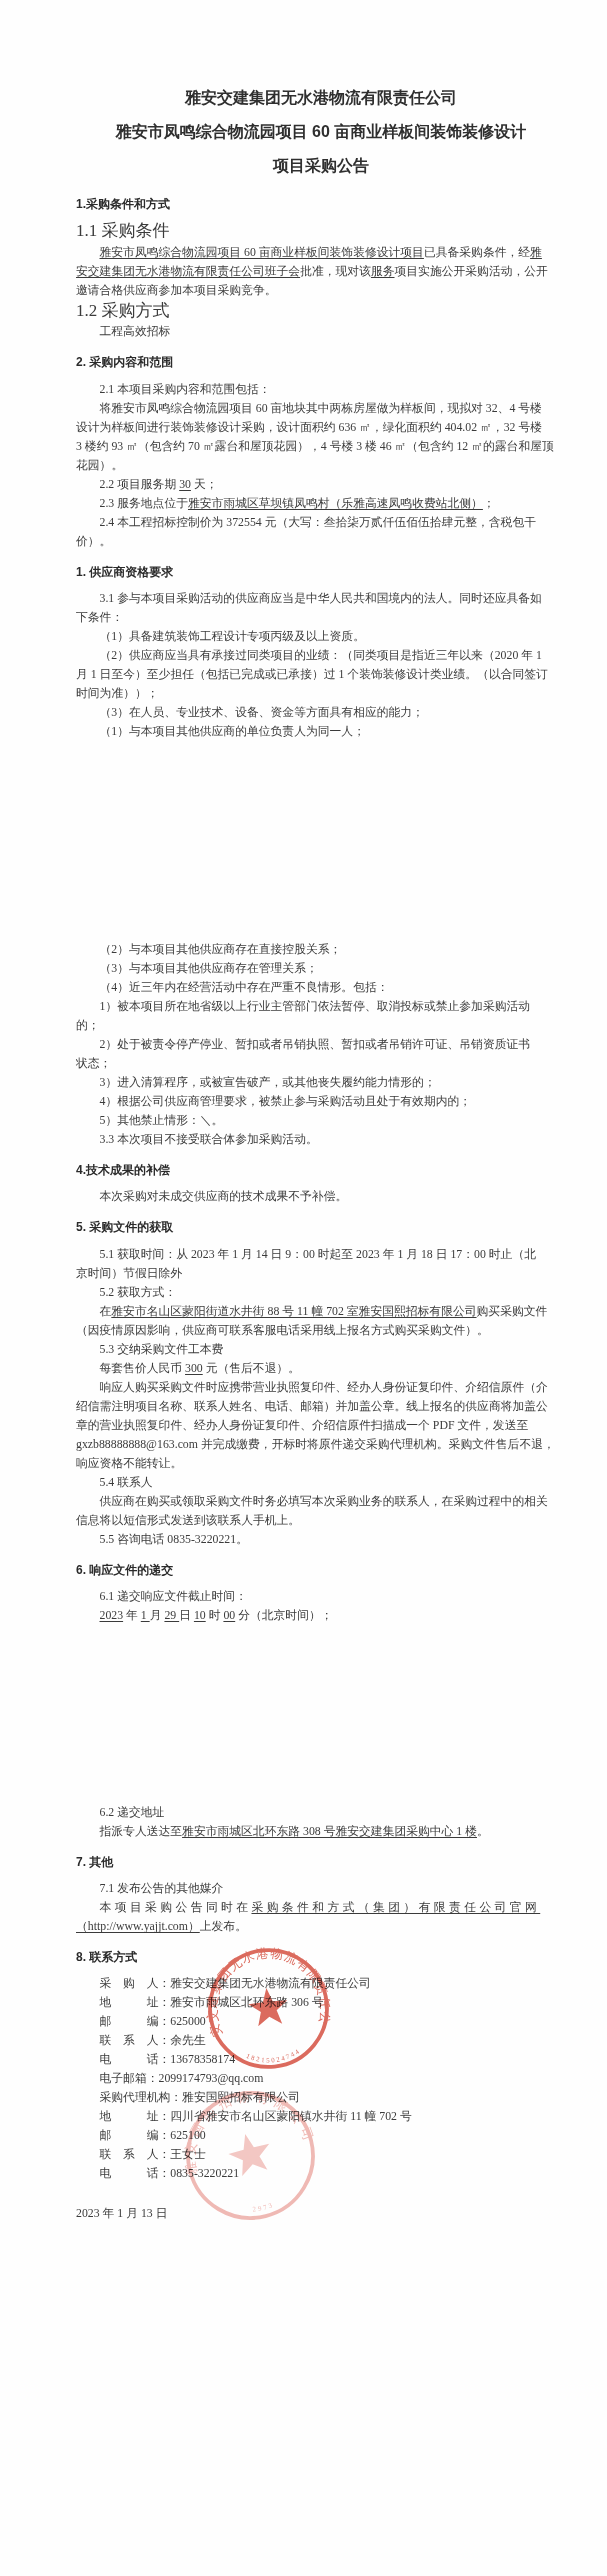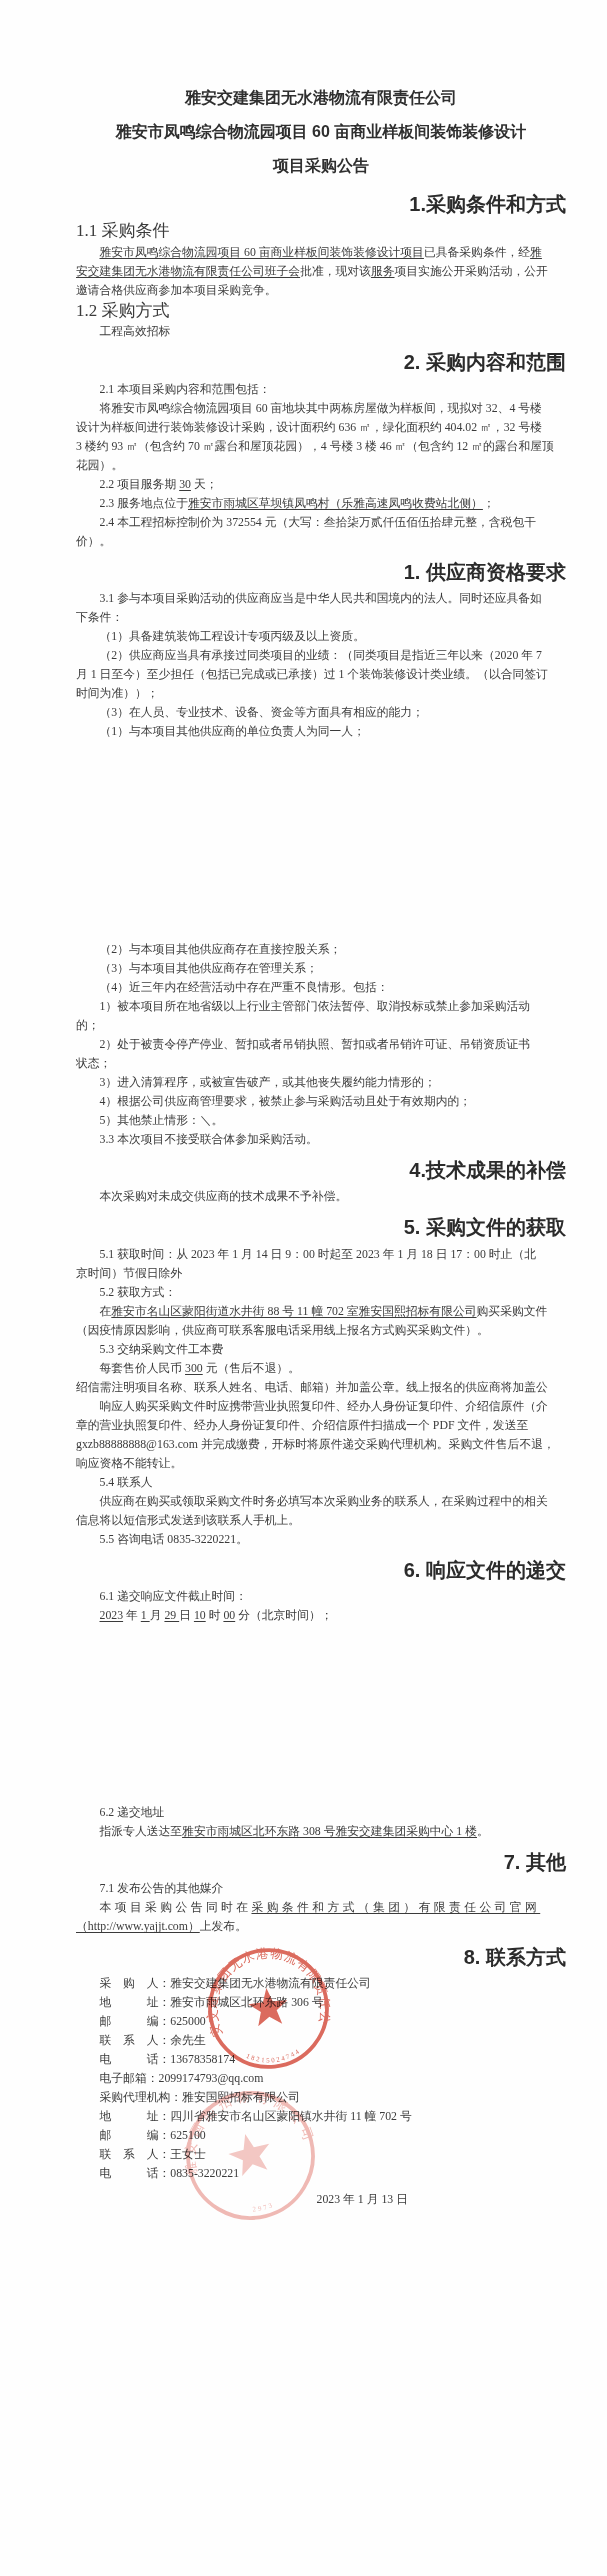--- a/index.html
+++ b/index.html
@@ -10,32 +10,32 @@
     color:#3b3b3b;
   }
   #doc{padding:81px 42px 0 76px;}
   .title1{
     font-family:"Liberation Sans","DejaVu Sans",sans-serif;
     font-weight:bold;font-size:16px;line-height:34px;
     text-align:center;color:#2f2f2f;
   }
   .h1{
     font-family:"Liberation Sans","DejaVu Sans",sans-serif;
-    font-weight:bold;font-size:20px;line-height:23px;
-    margin:10px 0 5.3px;color:#2b2b2b;text-align:right;
+    font-weight:bold;font-size:12px;line-height:23px;
+    margin:10px 0 5.3px;color:#2b2b2b;
   }
   .sub{font-size:17px;line-height:19px;margin:1.5px 0 2.3px;}
   .p{font-size:11.8px;line-height:19px;}
   .ind{text-indent:23.5px;}
   .u{text-decoration:underline;text-underline-offset:2.3px;}
   .b{font-weight:normal;}
   .spread{letter-spacing:3.4px;}
   .date{
-    font-size:11.8px;line-height:19px;text-align:right;
-    padding-right:158px;margin-top:7px;
+    font-size:11.8px;line-height:19px;
+    padding-right:158px;margin-top:21px;
   }
   .gap-a{height:199px;}
   .gap-b{height:178px;}
   .seal{position:absolute;mix-blend-mode:multiply;pointer-events:none;}
   .seal svg{display:block;}
   .seal1{left:204px;top:1944px;color:#d44a3a;opacity:.82;transform:rotate(-6deg);}
   .seal2{left:182px;top:2087px;color:#e2766c;opacity:.5;transform:rotate(-14deg);}
 </style>
 </head>
 <body>
@@ -59,21 +59,21 @@
       <div class="p"><span>设计为样板间进行装饰装修设计采购，设计面积约 636 ㎡，绿化面积约 404.02 ㎡，32 号楼</span></div>
       <div class="p"><span>3 楼约 93 ㎡（包含约 70 ㎡露台和屋顶花园），4 号楼 3 楼 46 ㎡（包含约 12 ㎡的露台和屋顶</span></div>
       <div class="p"><span>花园）。</span></div>
       <div class="p ind"><span>2.2 项目服务期 </span><span class="u">30</span><span> 天；</span></div>
       <div class="p ind"><span>2.3 服务地点位于</span><span class="u">雅安市雨城区草坝镇凤鸣村（乐雅高速凤鸣收费站北侧）</span><span>；</span></div>
       <div class="p ind"><span>2.4 本工程招标控制价为 372554 元（大写：叁拾柒万贰仟伍佰伍拾肆元整，含税包干价）。</span></div>
       <div class="h1"><span>1.  供应商资格要求</span></div>
       <div class="p ind"><span>3.1 参与本项目采购活动的供应商应当是中华人民共和国境内的法人。同时还应具备如</span></div>
       <div class="p"><span>下条件：</span></div>
       <div class="p ind"><span>（1）具备建筑装饰工程设计专项丙级及以上资质。</span></div>
-      <div class="p ind"><span>（2）供应商应当具有承接过同类项目的业绩：（同类项目是指近三年以来（2020 年 7</span></div>
+      <div class="p ind"><span>（2）供应商应当具有承接过同类项目的业绩：（同类项目是指近三年以来（2020 年 1</span></div>
       <div class="p"><span>月 1 日至今）至少担任（包括已完成或已承接）过 1 个装饰装修设计类业绩。（以合同签订</span></div>
       <div class="p"><span>时间为准））；</span></div>
       <div class="p ind"><span>（3）在人员、专业技术、设备、资金等方面具有相应的能力；</span></div>
       <div class="p ind"><span>（1）与本项目其他供应商的单位负责人为同一人；</span></div>
       <div class="gap-a"></div>
       <div class="p ind"><span>（2）与本项目其他供应商存在直接控股关系；</span></div>
       <div class="p ind"><span>（3）与本项目其他供应商存在管理关系；</span></div>
       <div class="p ind"><span>（4）近三年内在经营活动中存在严重不良情形。包括：</span></div>
       <div class="p ind"><span>1）被本项目所在地省级以上行业主管部门依法暂停、取消投标或禁止参加采购活动</span></div>
       <div class="p"><span>的；</span></div>
@@ -86,22 +86,22 @@
       <div class="h1"><span>4.技术成果的补偿</span></div>
       <div class="p ind"><span>本次采购对未成交供应商的技术成果不予补偿。</span></div>
       <div class="h1"><span>5. 采购文件的获取</span></div>
       <div class="p ind"><span class="b">5.1 </span><span>获取时间：从 2023 年 1 月 14 日 9：00 时起至 2023 年 1 月 18 日 17：00 时止（北</span></div>
       <div class="p"><span>京时间）节假日除外</span></div>
       <div class="p ind"><span class="b">5.2 </span><span>获取方式：</span></div>
       <div class="p ind"><span>在</span><span class="u">雅安市名山区蒙阳街道水井街 88 号 11 幢 702 室雅安国熙招标有限公司</span><span>购买采购文件</span></div>
       <div class="p"><span>（因疫情原因影响，供应商可联系客服电话采用线上报名方式购买采购文件）。</span></div>
       <div class="p ind"><span>5.3 交纳采购文件工本费</span></div>
       <div class="p ind"><span>每套售价人民币 </span><span class="u">300</span><span> 元（售后不退）。</span></div>
+      <div class="p ind"><span>响应人购买采购文件时应携带营业执照复印件、经办人身份证复印件、介绍信原件（介</span></div>
       <div class="p"><span>绍信需注明项目名称、联系人姓名、电话、邮箱）并加盖公章。线上报名的供应商将加盖公</span></div>
-      <div class="p ind"><span>响应人购买采购文件时应携带营业执照复印件、经办人身份证复印件、介绍信原件（介</span></div>
       <div class="p"><span>章的营业执照复印件、经办人身份证复印件、介绍信原件扫描成一个 PDF 文件，发送至</span></div>
       <div class="p"><span>gxzb88888888@163.com 并完成缴费，开标时将原件递交采购代理机构。采购文件售后不退，</span></div>
       <div class="p"><span>响应资格不能转让。</span></div>
       <div class="p ind"><span>5.4 联系人</span></div>
       <div class="p ind"><span>供应商在购买或领取采购文件时务必填写本次采购业务的联系人，在采购过程中的相关</span></div>
       <div class="p"><span>信息将以短信形式发送到该联系人手机上。</span></div>
       <div class="p ind"><span class="b">5.5 咨询电话 0835-3220221。</span></div>
       <div class="h1"><span>6. 响应文件的递交</span></div>
       <div class="p ind"><span>6.1 递交响应文件截止时间：</span></div>
       <div class="p ind"><span class="u">2023</span><span> 年 </span><span class="u"> 1 </span><span> 月 </span><span class="u"> 29 </span><span> 日 </span><span class="u">10</span><span> 时 </span><span class="u">00</span><span> 分（北京时间）；</span></div>

